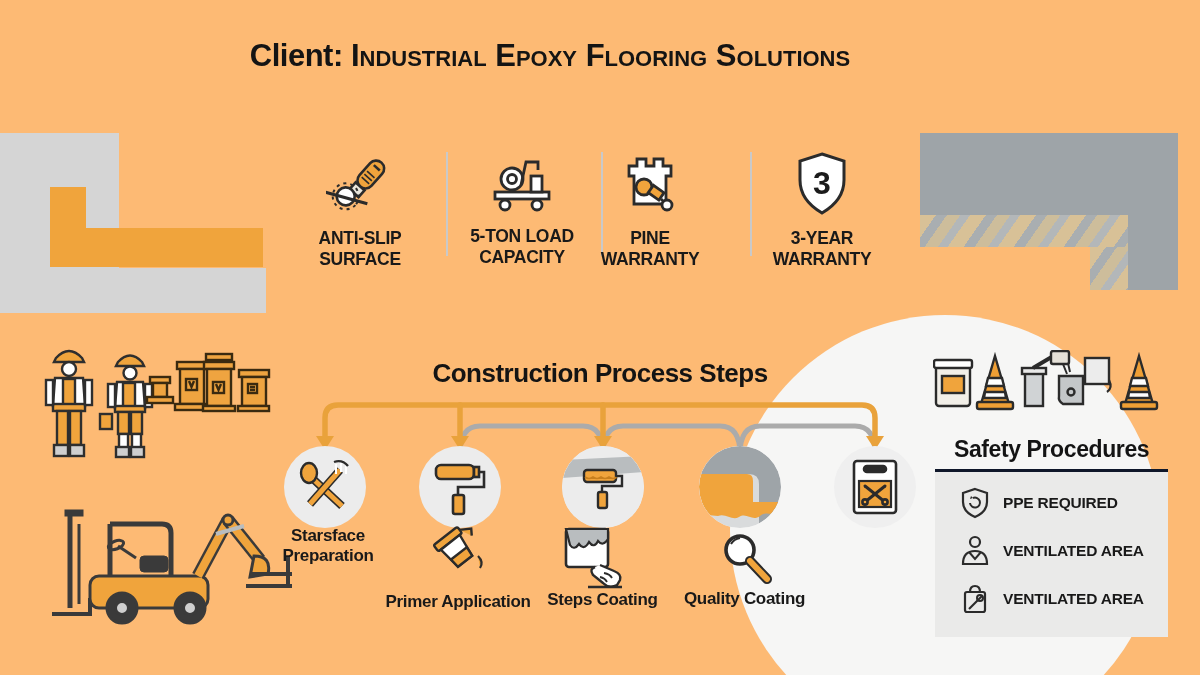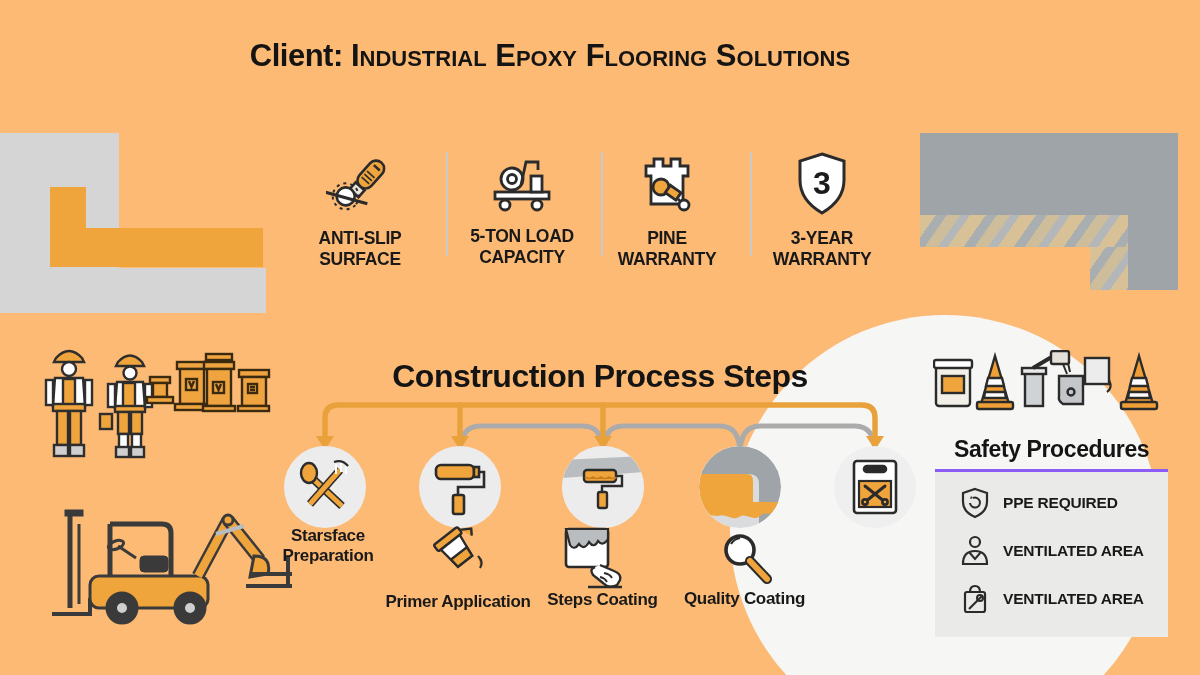--- a/index.html
+++ b/index.html
@@ -19,32 +19,32 @@
   .ghost{position:absolute;border-radius:50%;background:#f6f6f5;}
 
   
   .feature{position:absolute;width:160px;text-align:center;}
   .feature .ficon{display:block;margin:0 auto 10px auto;}
   .flabel{font-weight:700;font-size:17.5px;line-height:1.18;letter-spacing:-0.3px;color:#191919;}
   .vdiv{position:absolute;width:2px;background:#c9c9c9;}
 
   
   .ptitle{position:absolute;left:350px;top:358px;width:500px;text-align:center;
-          font-weight:700;font-size:32px;letter-spacing:-0.5px;color:#141414;}
+          font-weight:700;font-size:26px;letter-spacing:-0.5px;color:#141414;}
   .pcircle{position:absolute;width:82px;height:82px;border-radius:50%;background:#ececec;
            display:flex;align-items:center;justify-content:center;overflow:hidden;}
   .plabel{position:absolute;text-align:center;font-weight:700;font-size:17px;
           letter-spacing:-0.3px;line-height:1.15;color:#191919;}
   .subicon{position:absolute;}
 
   
   .stitle{position:absolute;left:938px;top:436px;font-weight:700;font-size:23px;
           letter-spacing:-0.4px;color:#141414;margin-left:16px;}
   .spanel{position:absolute;left:935px;top:469px;width:233px;height:168px;
-          background:#eaeae9;border-top:3px solid #8b5cf6;box-sizing:border-box;}
+          background:#eaeae9;border-top:3px solid #0f172a;box-sizing:border-box;}
   .srow{display:flex;align-items:center;gap:12px;margin:14px 0 0 24px;height:34px;}
   .srow .slabel{font-weight:700;font-size:15.5px;letter-spacing:-0.2px;color:#191919;}
 </style>
 </head>
 <body>
 
 <div class="canvas">
 
   <div class="ghost" style="left:730px;top:315px;width:430px;height:430px;"></div>
 
@@ -104,21 +104,21 @@
         <polyline points="32,33 37,10 49,10 49,18"></polyline>
         <rect x="42" y="24" width="11" height="16" fill="#ffffff"></rect>
       </g>
     </svg>
     <div class="flabel">
       <span>5-TON LOAD</span><br>
       <span>CAPACITY</span>
     </div>
   </div>
 
-  <div class="feature" style="left:587px;top:150px;">
+  <div class="feature" style="left:570px;top:150px;">
     <svg class="ficon" width="66" height="68" viewBox="0 0 66 68">
       <g stroke="#2b2b2b" stroke-width="2.8" fill="none">
         <path d="M12,16 h8 v-7 h9 v7 h8 v-7 h9 v7 h8 v10 h-5 v28 h-32 v-28 h-5 z" fill="#ffffff"></path>
         <circle cx="27" cy="37" r="8" fill="#f0a43c"></circle>
         <rect x="33" y="38" width="13" height="9" transform="rotate(35 39 42)" fill="#f0a43c"></rect>
         <circle cx="50" cy="55" r="5" fill="#ffffff"></circle>
         <line x1="44" y1="49" x2="47" y2="52"></line>
       </g>
     </svg>
     <div class="flabel">

